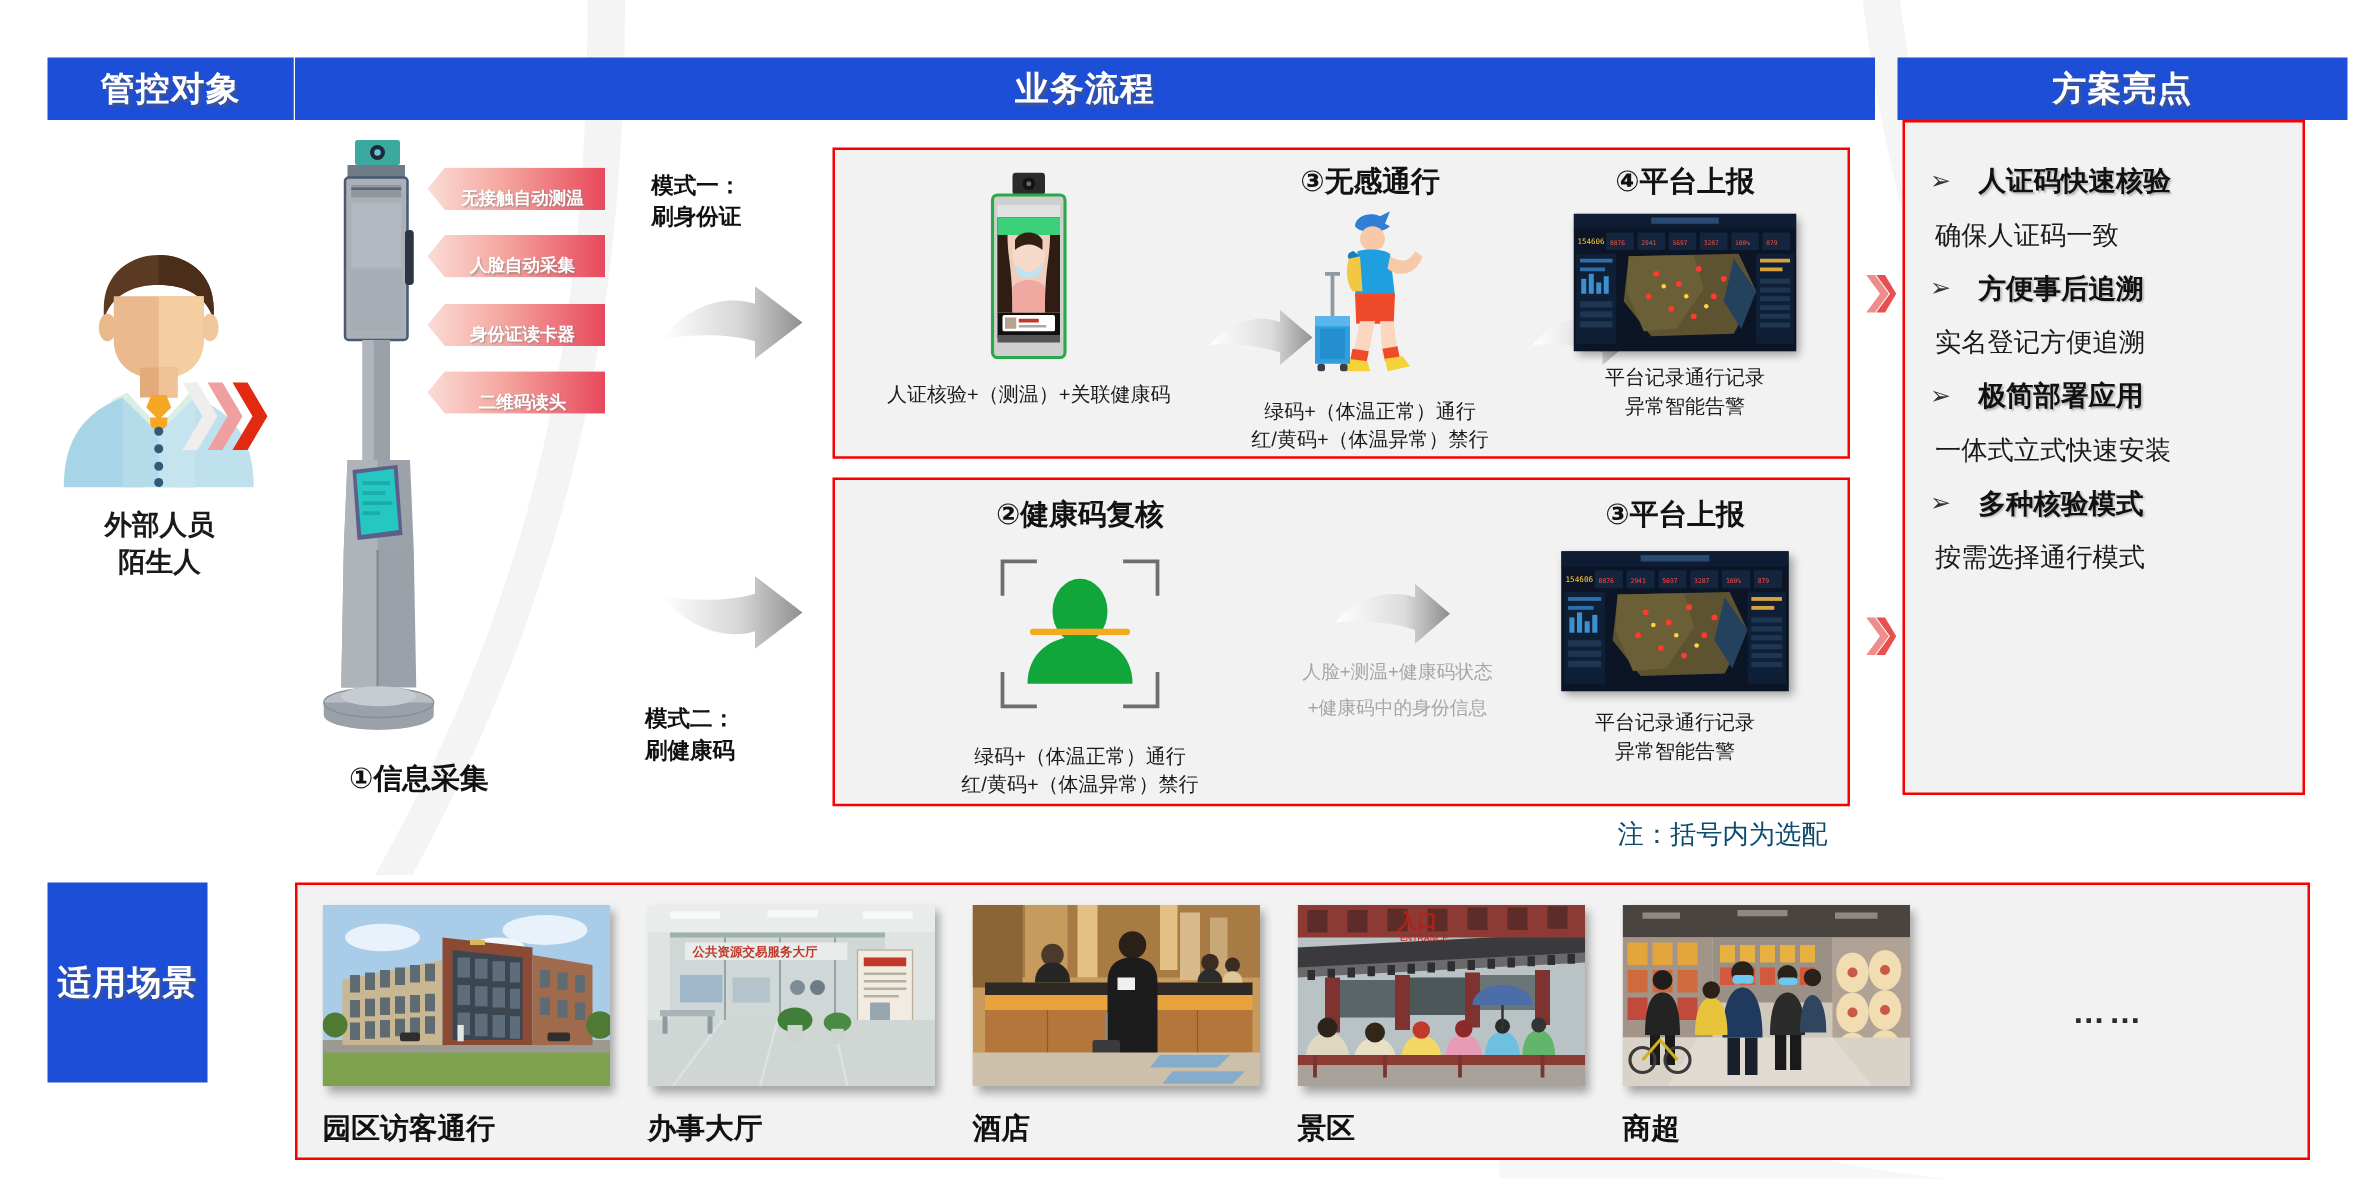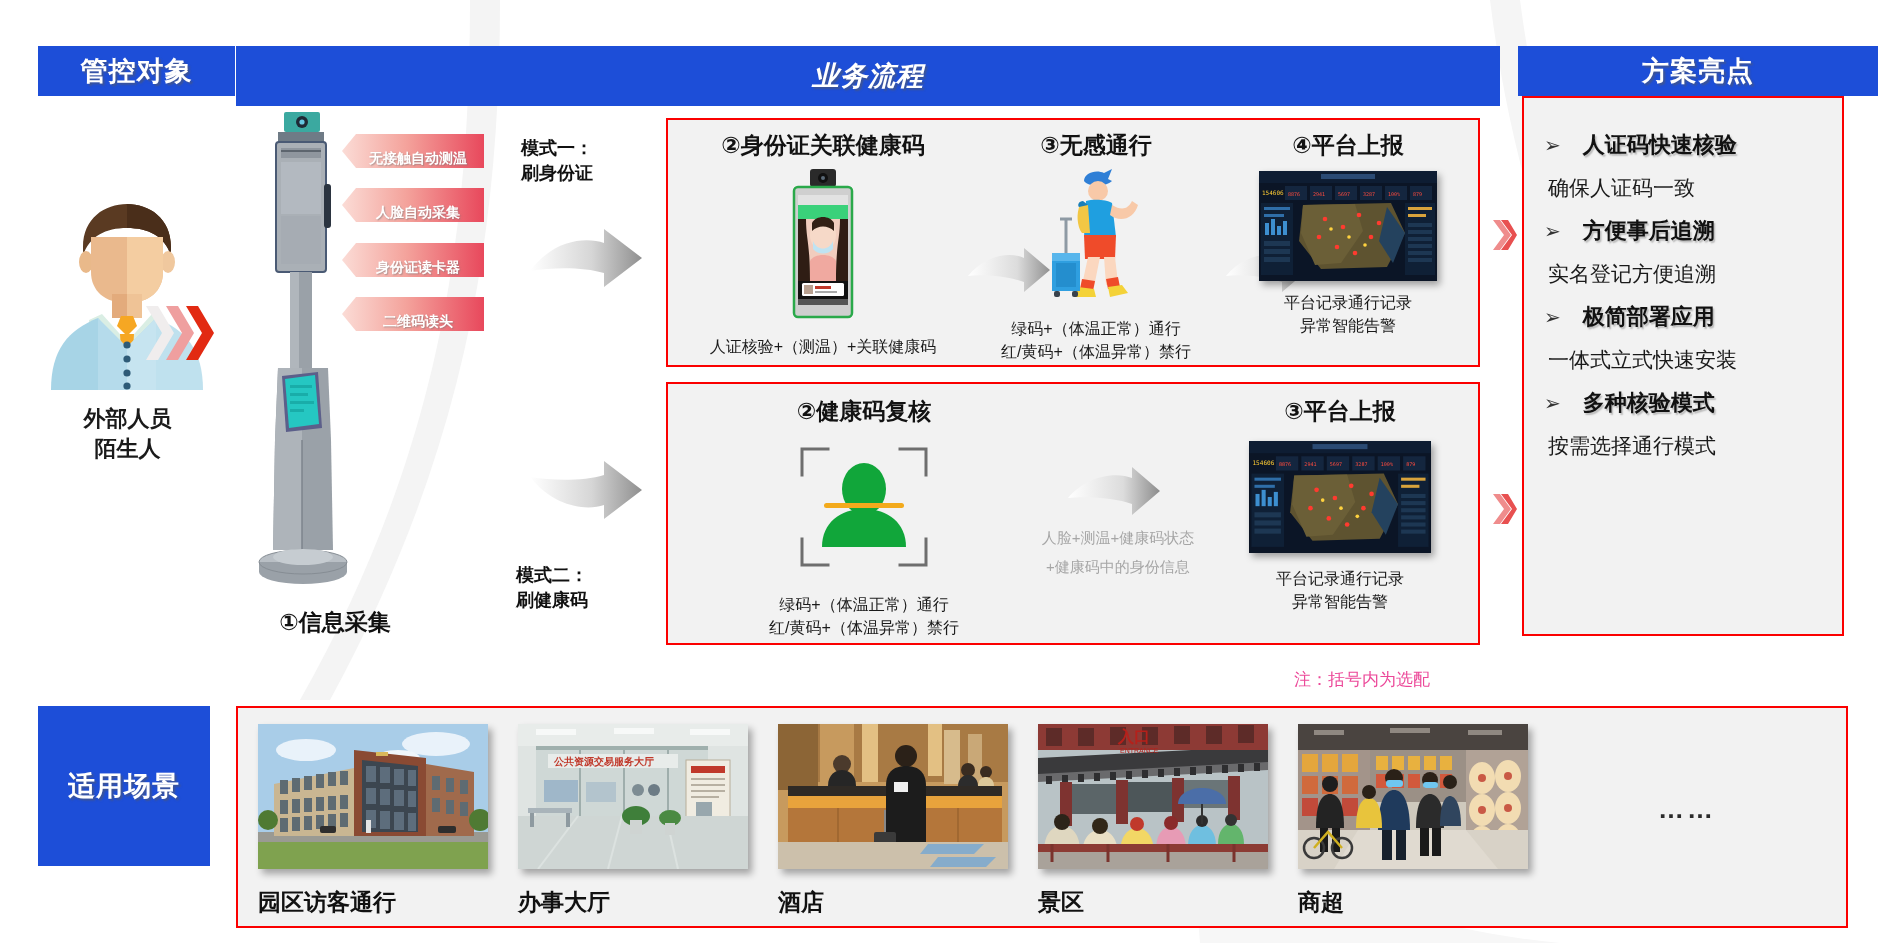--- a/index.html
+++ b/index.html
@@ -21,26 +21,26 @@
     display: flex; align-items: center; justify-content: center;
   }
   .banner .btxt {
     color: #ffffff;
     font-weight: bold;
     letter-spacing: 1px;
     text-shadow: 2px 2px 2px rgba(90,90,90,.55);
   }
   #banner-subject { left: 38px;  top: 46px;  width: 197px; height: 50px; }
   #banner-subject .btxt { font-size: 27px; }
-  #banner-process { left: 236px; top: 46px;  width: 1264px; height: 60px; font-style: italic; }
+  #banner-process { left: 236px; top: 46px;  width: 1264px; height: 50px; }
   #banner-process .btxt { font-size: 27px; }
   #banner-highlight { left: 1518px; top: 46px; width: 360px; height: 50px; }
   #banner-highlight .btxt { font-size: 27px; }
   #banner-scene {
-    left: 38px; top: 706px; width: 172px; height: 160px; justify-content: center;
+    left: 38px; top: 706px; width: 128px; height: 160px; justify-content: center;
   }
   #banner-scene .btxt { font-size: 27px; }
 
   
   #person-block { position: absolute; left: 20px; top: 190px; width: 215px; }
   #person-label {
     margin-top: 10px; text-align: center;
     font-size: 22px; font-weight: bold; color: #1a1a1a; line-height: 1.35;
   }
 
@@ -101,22 +101,22 @@
   }
   .step-caption-grey {
     font-size: 15px; color: #a6a6a6; line-height: 1.9; white-space: nowrap;
   }
 
   
   .inner-arrow { position: absolute; }
 
   
   #flow-note {
-    position: absolute; left: 1294px; top: 668px;
-    font-size: 17px; color: #ec4899;
+    position: absolute; left: 1294px; top: 653px;
+    font-size: 21px; color: #0c4a6e;
   }
 
   
   #highlight-panel {
     position: absolute; left: 1522px; top: 96px;
     width: 322px; height: 540px;
     background: #f2f2f2;
     border: 2px solid #fb0000;
     padding: 18px 16px 0 20px;
   }
@@ -315,21 +315,20 @@
         <stop offset="0.55" stop-color="#d6d6d6"></stop>
         <stop offset="1" stop-color="#8f8f8f"></stop>
       </linearGradient>
     </defs>
     <path d="M2 22 C26 52 58 56 76 50 L76 64 L114 35 L76 6 L76 20 C56 26 26 26 2 22 Z" fill="url(#ga2)"></path>
   </svg>
 
   <div class="flow-panel" id="panel-mode1">
 
     <div class="step" style="left:10px; top:10px; width:290px;">
-      <div class="step-title">②身份证关联健康码</div>
       
       <svg style="margin-top:8px;" width="94" height="150" viewBox="0 0 94 150">
         <rect x="34" y="0" width="26" height="18" rx="3" fill="#2a2a2a"></rect>
         <circle cx="47" cy="9" r="5" fill="#111"></circle>
         <circle cx="47" cy="9" r="2" fill="#5a6a78"></circle>
         <rect x="18" y="18" width="58" height="130" rx="4" fill="#cfcfcf" stroke="#2aa94a" stroke-width="2.5"></rect>
         <rect x="22" y="26" width="50" height="10" fill="#e2e2e2"></rect>
         <rect x="22" y="36" width="50" height="96" fill="#111"></rect>
         <rect x="22" y="36" width="50" height="14" fill="#3ad17a"></rect>
 

